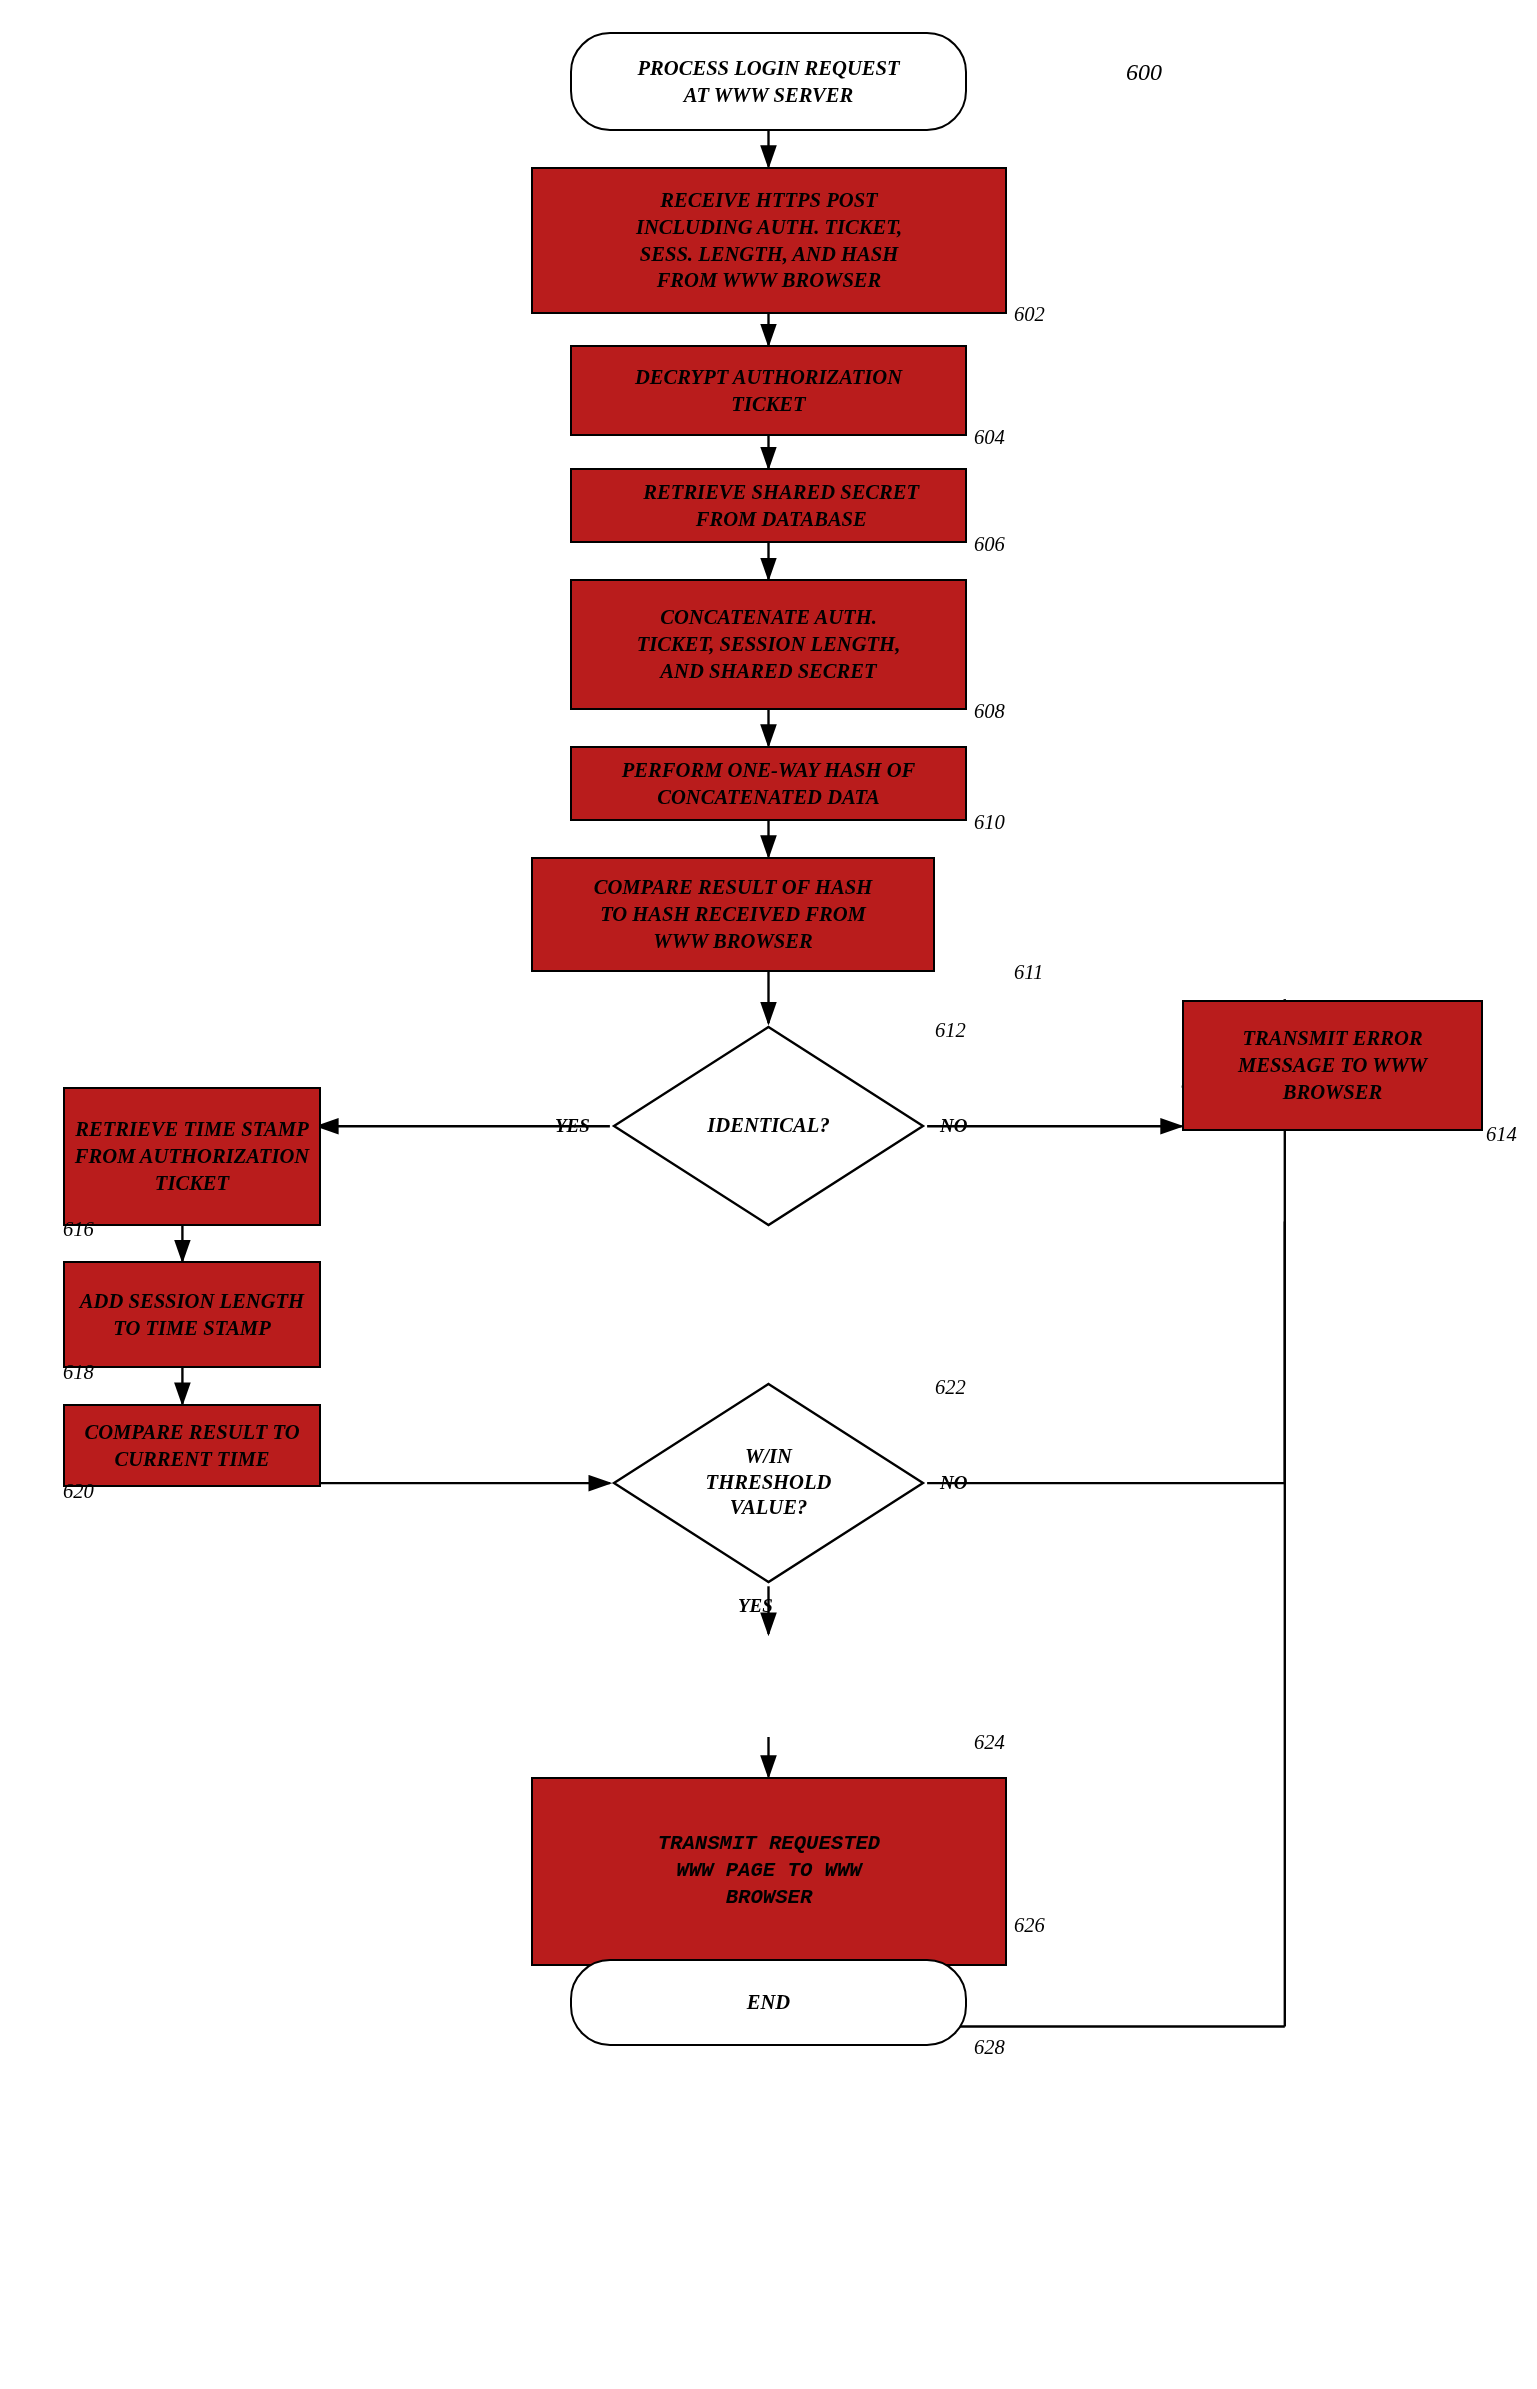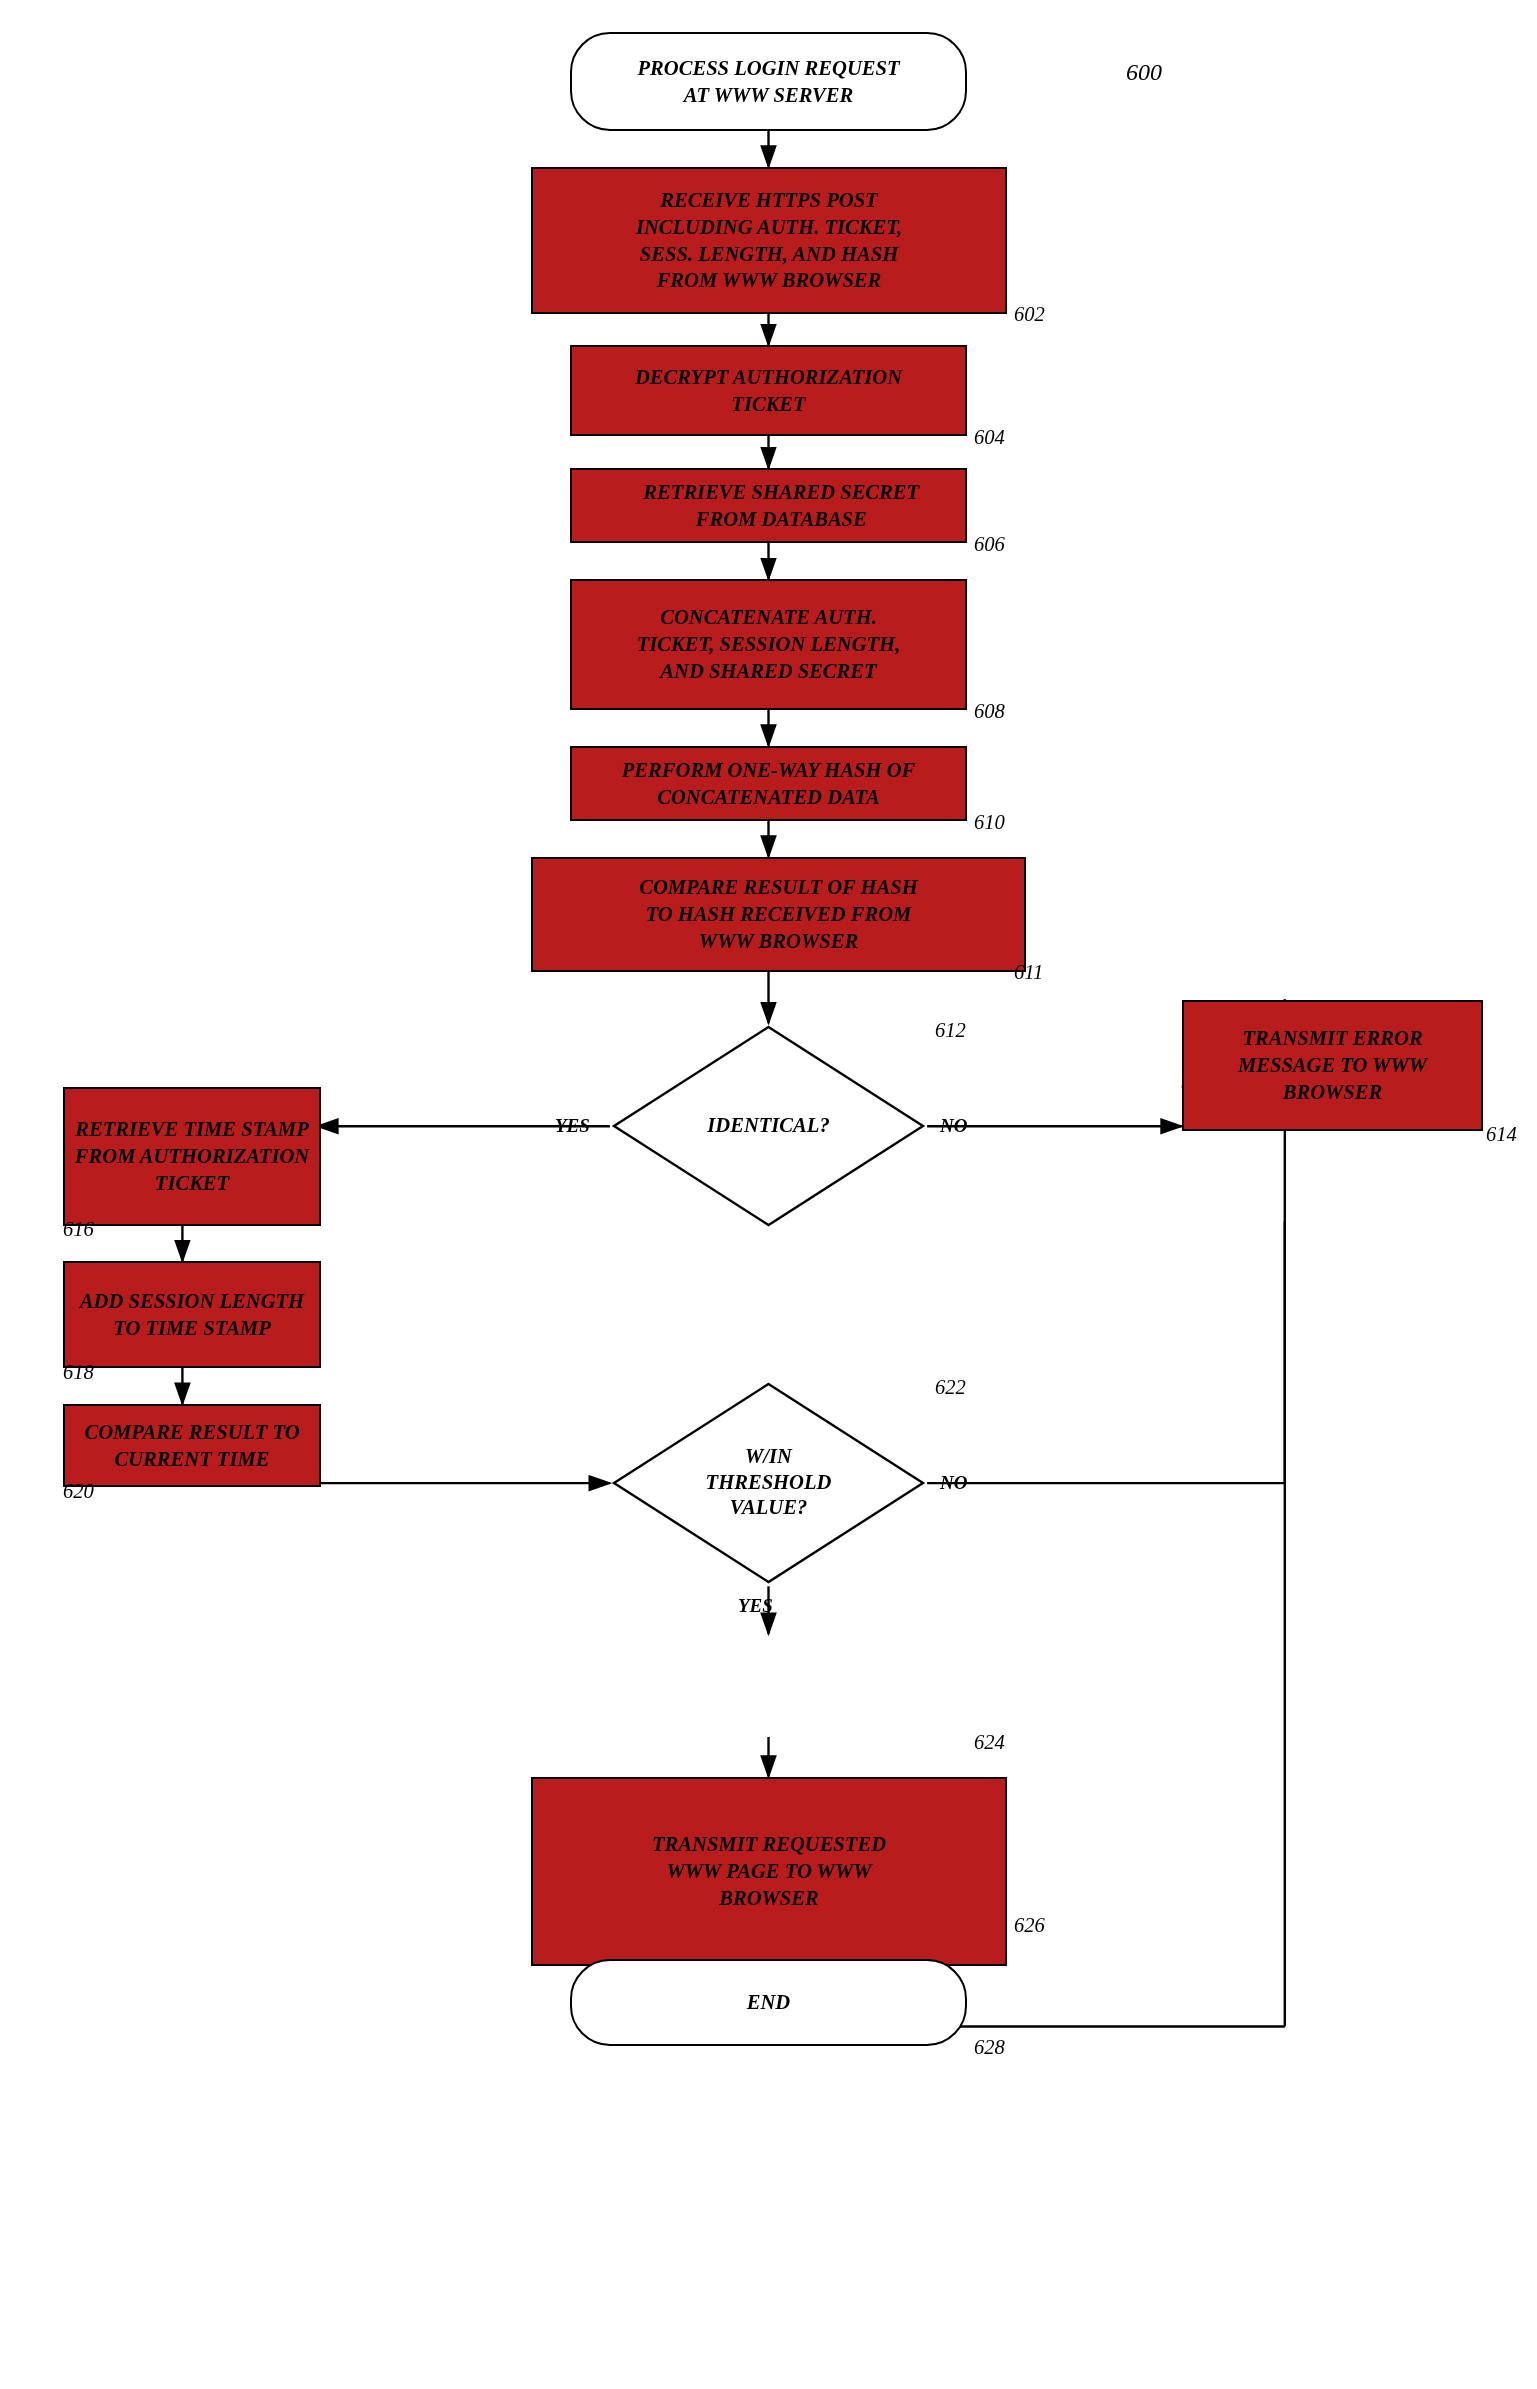--- a/index.html
+++ b/index.html
@@ -196,21 +196,21 @@
   <div class="flow-box" style="left:570px; top:579px; width:397px; height:131px;">
     <span>CONCATENATE AUTH.<br>TICKET, SESSION LENGTH,<br>AND SHARED SECRET</span>
   </div>
   <div class="step-num" style="left:974px; top:700px;">608</div>
 
   <div class="flow-box" style="left:570px; top:746px; width:397px; height:75px;">
     <span>PERFORM ONE-WAY HASH OF<br>CONCATENATED DATA</span>
   </div>
   <div class="step-num" style="left:974px; top:811px;">610</div>
 
-  <div class="flow-box" style="left:531px; top:857px; width:495px; height:115px;">
+  <div class="flow-box" style="left:531px; top:857px; width:404px; height:115px;">
     <span>COMPARE RESULT OF HASH<br>TO HASH RECEIVED FROM<br>WWW BROWSER</span>
   </div>
   <div class="step-num" style="left:1014px; top:961px;">611</div>
 
   <div class="flow-diamond-container" style="left:610px; top:1023px; width:317px; height:206px;">
     <div class="flow-diamond" style="width:100%;height:100%;">
       <svg viewBox="0 0 400 260" xmlns="http://www.w3.org/2000/svg">
         <polygon points="200,5 395,130 200,255 5,130" fill="white" stroke="black" stroke-width="3"></polygon>
       </svg>
       <div class="flow-diamond-text">IDENTICAL?</div>
@@ -251,21 +251,21 @@
     </div>
   </div>
   <div class="step-num" style="left:935px; top:1376px;">622</div>
 
   <div class="yes-no-label" style="left:738px; top:1595px;">YES</div>
 
   <div class="yes-no-label" style="left:940px; top:1472px;">NO</div>
 
   <div class="step-num" style="left:974px; top:1731px;">624</div>
 
-  <div class="flow-box" style="left:531px; top:1777px; width:476px; height:189px;">
+  <div class="flow-box" style="left:531px; top:1777px; width:476px; height:189px;font-family:Liberation Mono, monospace;">
     <span>TRANSMIT REQUESTED<br>WWW PAGE TO WWW<br>BROWSER</span>
   </div>
   <div class="step-num" style="left:1014px; top:1914px;">626</div>
 
   <div class="flow-rounded" style="left:570px; top:1959px; width:397px; height:87px;">
     <span>END</span>
   </div>
   <div class="step-num" style="left:974px; top:2036px;">628</div>
 
 </div>

